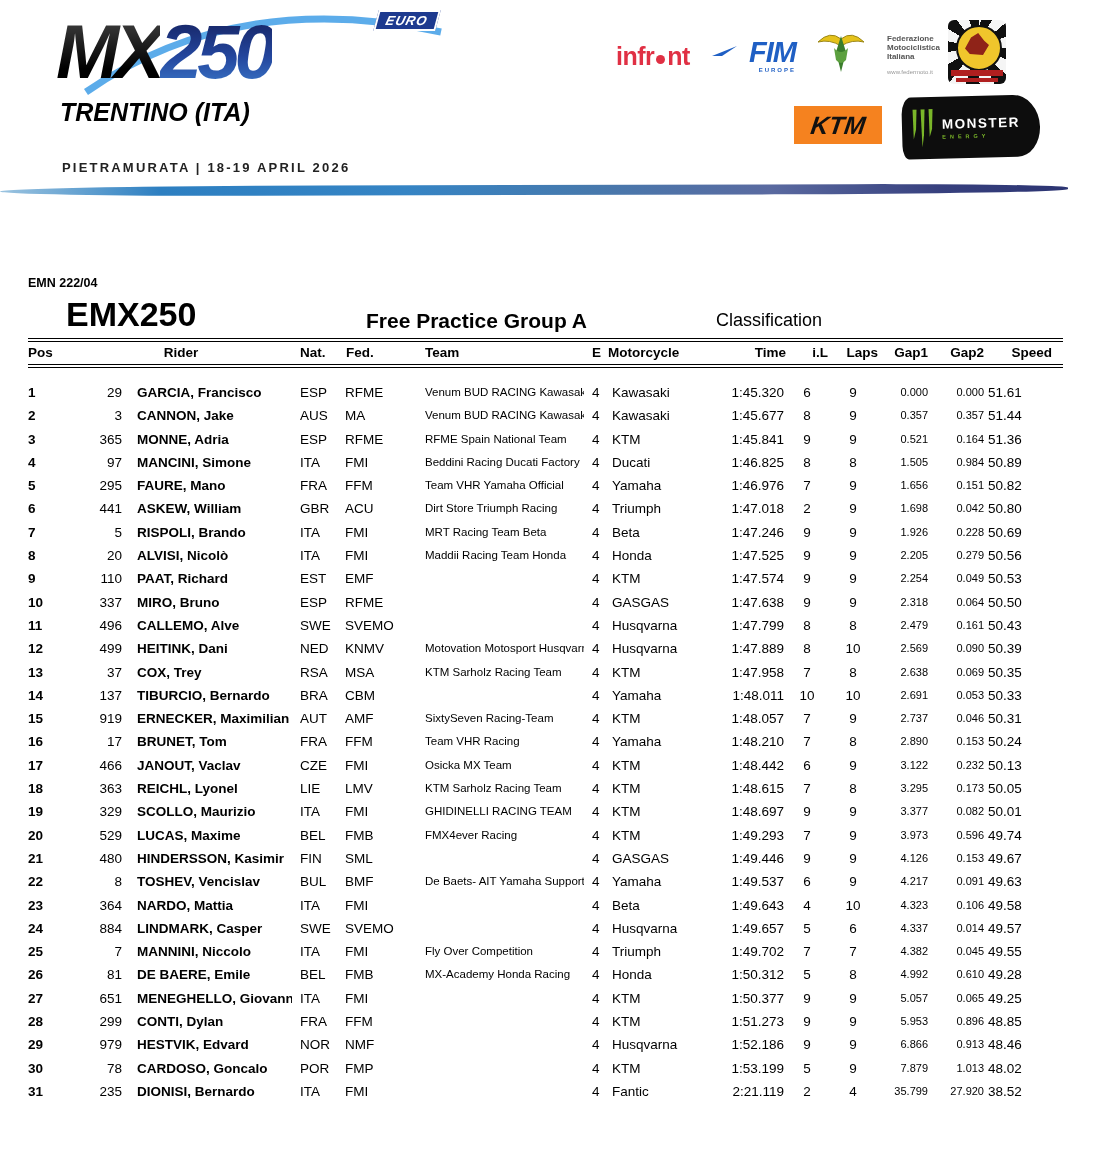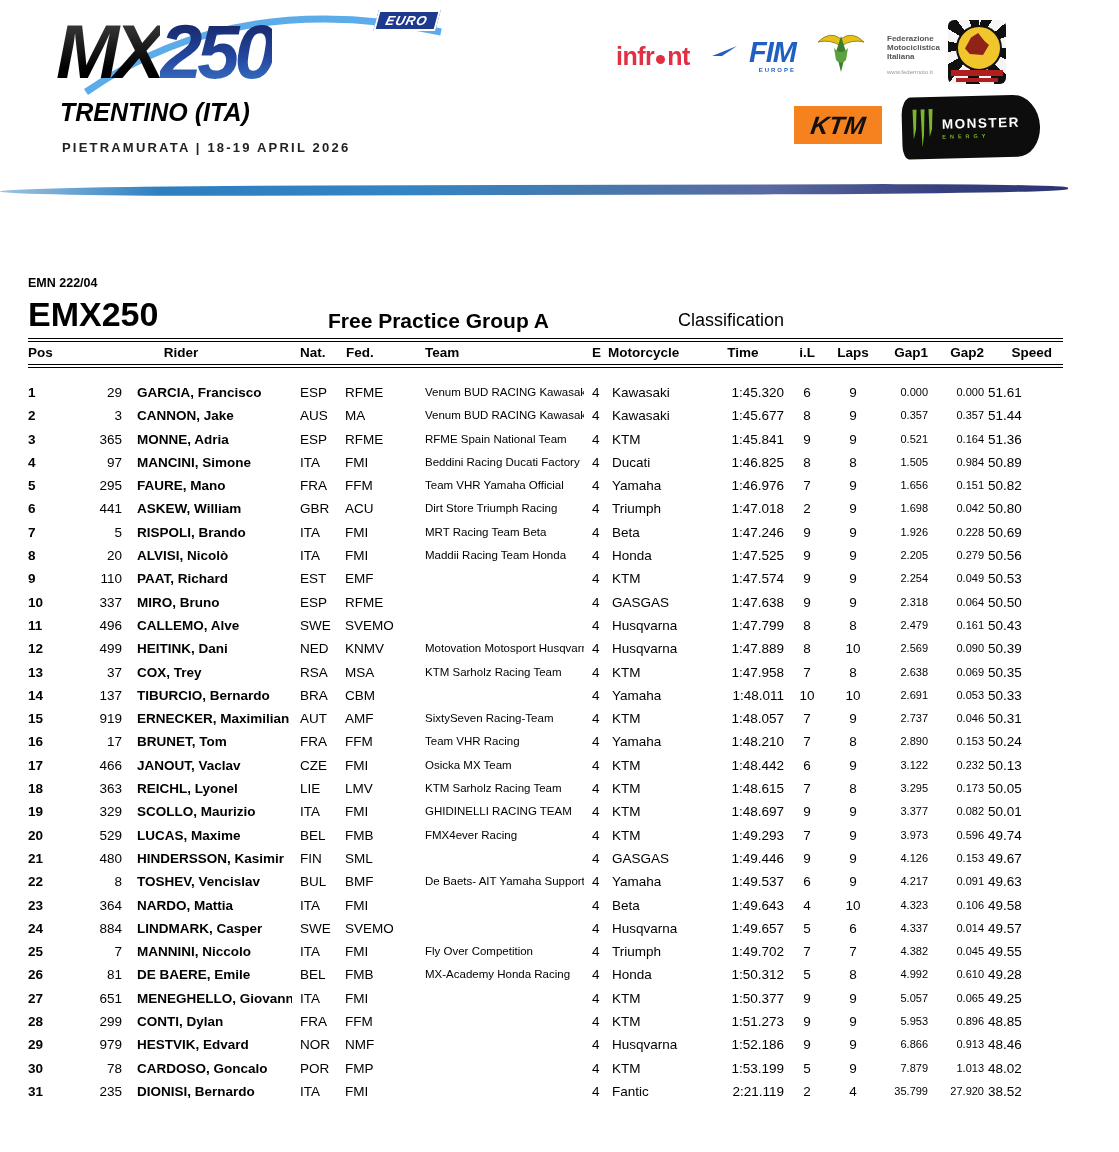--- a/index.html
+++ b/index.html
@@ -12,21 +12,21 @@
   .mx-logo{position:absolute;left:56px;top:6px;width:400px;height:92px;font-style:italic;font-weight:900;}
   .mx-logo .swoosh{position:absolute;left:0;top:0;z-index:1;}
   .mx-logo .txt{position:relative;z-index:2;font-size:76px;line-height:92px;letter-spacing:-5px;}
   .mx-logo .mx{background:linear-gradient(180deg,#4a4a4a,#000 70%);-webkit-background-clip:text;background-clip:text;color:transparent;}
   .mx-logo .n250{background:linear-gradient(180deg,#131c55,#23459c 55%,#3f7fd0);-webkit-background-clip:text;background-clip:text;color:transparent;}
   .mx-logo .euro{position:absolute;z-index:3;top:4px;right:18px;background:#1d3a8f;color:#fff;
         font-size:13px;font-weight:800;font-style:italic;padding:1px 8px;transform:skewX(-15deg);
         border:2px solid #fff;line-height:15px;letter-spacing:1px;}
 
   .venue{position:absolute;left:60px;top:98px;font-size:25px;font-weight:900;font-style:italic;letter-spacing:0;}
-  .venue-sub{position:absolute;left:62px;top:140px;font-size:13px;font-weight:700;letter-spacing:2.2px;color:#222;}
+  .venue-sub{position:absolute;left:62px;top:160px;font-size:13px;font-weight:700;letter-spacing:2.2px;color:#222;}
 
   .sp-infront{position:absolute;left:616px;top:42px;display:flex;align-items:center;
         color:#e03044;font-weight:800;font-size:25px;letter-spacing:-0.5px;}
   .sp-infront .dot{width:9px;height:9px;border-radius:50%;background:#e03044;margin:6px 2px 0 2px;}
 
   .sp-fim{position:absolute;left:726px;top:38px;width:70px;text-align:right;}
   .sp-fim .fim-txt{color:#1f5fc4;font-weight:900;font-style:italic;font-size:29px;line-height:28px;letter-spacing:-1px;}
   .sp-fim .fim-sub{color:#1f5fc4;font-size:6px;font-weight:700;letter-spacing:2px;margin-top:1px;}
   .sp-fim .wing{position:absolute;left:-14px;top:6px;}
 
@@ -54,32 +54,32 @@
   .sp-monster .mname{color:#fff;font-weight:900;font-size:13.5px;letter-spacing:1.5px;}
   .sp-monster .msub{color:#7ab629;font-size:5.5px;letter-spacing:4px;font-weight:700;margin-top:2px;}
 
   .brush{position:absolute;left:0;top:185px;width:1068px;height:10px;
         background:linear-gradient(90deg,#9cc4e0 0%,#2d7fc1 15%,#3584c4 38%,#4679ad 55%,#5a6aa0 72%,#37407e 88%,#2c3472 100%);
         border-radius:60% 40% 55% 45%/100% 80% 90% 100%;transform:rotate(-0.15deg);}
 
   
   .doc-head{position:absolute;left:28px;top:276px;width:1063px;}
   .doc-code{font-size:12.5px;font-weight:700;}
-  .title-row{position:relative;height:42px;margin-top:2px;}
+  .title-row{position:relative;height:42px;margin-top:2px;margin-left:38px;}
   .doc-class{position:absolute;left:0;bottom:0;font-size:34px;font-weight:700;letter-spacing:0;}
   .doc-session{position:absolute;left:300px;bottom:1px;width:290px;text-align:left;font-size:21px;font-weight:700;}
   .doc-type{position:absolute;left:650px;bottom:3px;font-size:18px;font-weight:400;}
 
   
   .results{position:absolute;left:28px;top:338px;width:1035px;}
   .dbl-rule{height:2px;border-top:1.3px solid #000;border-bottom:1.3px solid #000;}
   .grid{display:grid;grid-template-columns:42px 58px 164px 46px 78px 168px 16px 100px 86px 42px 50px 54px 56px 66px;}
   .thead{font-weight:700;font-size:13.5px;line-height:22px;height:22px;}
   .h-rider{grid-column:2/4;text-align:center;}
-  .h-time,.h-il,.h-laps{text-align:center;}
+  .h-time,.h-il,.h-laps{text-align:right;}
   .h-gap1,.h-gap2{text-align:right;padding-right:4px;}
   .h-speed{text-align:right;padding-right:2px;}
   .pl8{padding-left:8px;}.pl9{padding-left:9px;}
 
   .tbody{padding-top:13px;}
   .row{height:23.3px;line-height:23.3px;font-size:13.5px;}
   .c-pos{font-weight:700;}
   .c-num{text-align:right;padding-right:6px;}
   .c-name{padding-left:9px;font-weight:700;white-space:nowrap;overflow:hidden;}
   .c-nat{padding-left:8px;}

